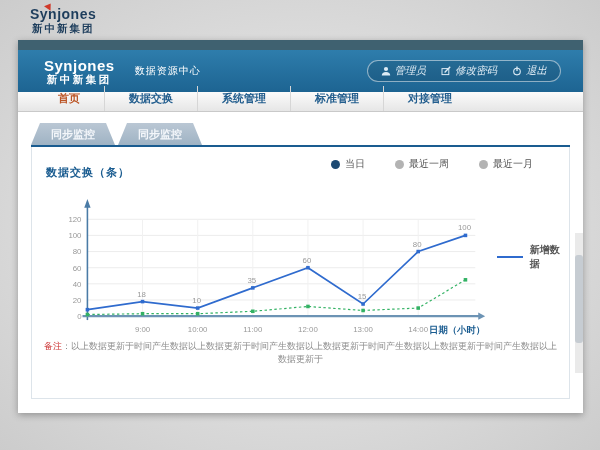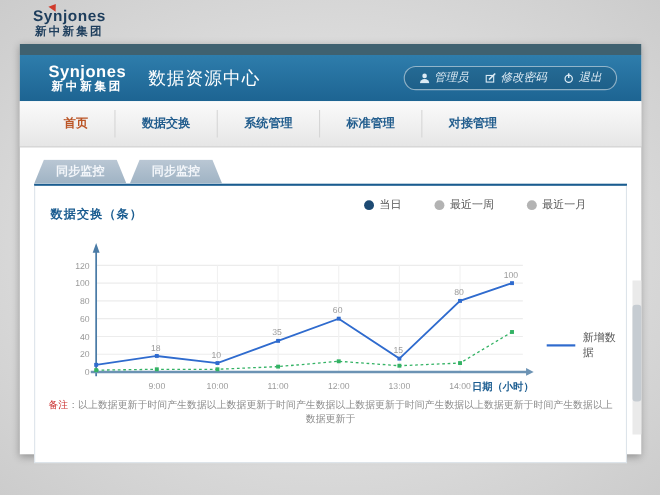--- a/index.html
+++ b/index.html
@@ -17,29 +17,29 @@
 
   
   .page { position:absolute; left:18px; top:40px; width:565px; height:373px; background:#ffffff;
     box-shadow:0 2px 7px rgba(0,0,0,.3); }
   .top-strip { height:10px; background:linear-gradient(#49ududde,#3e6170); background:#3f6170; }
 
   .header { height:42px; background:linear-gradient(#2e7dac,#1d6492); display:flex; align-items:center; padding:0 22px 0 26px; }
   .logo-block { text-align:center; color:#fff; }
   .logo-block .l1 { font-size:15px; font-weight:bold; letter-spacing:.5px; line-height:15px; }
   .logo-block .l2 { font-size:10.5px; font-weight:bold; letter-spacing:2.5px; line-height:12px; }
-  .app-title { color:#ffffff; font-size:16px; margin-left:20px; letter-spacing:1px; }
+  .app-title { color:#ffffff; font-size:10px; margin-left:20px; letter-spacing:1px; }
   .user-group { margin-left:auto; display:flex; align-items:center; gap:15px;
     border:1px solid rgba(255,255,255,.5); background:rgba(0,0,0,.10);
     border-radius:12px; padding:3px 13px; }
   .user-item { display:flex; align-items:center; gap:4px; color:#ddeaf3; font-size:10.5px; cursor:pointer;font-style:italic; }
   .user-item svg { width:10px; height:10px; display:block; }
 
-  .nav { height:42px; background:linear-gradient(#fbfbfb,#e6e6e6); border-bottom:1px solid #c9c9c9;
-    display:flex; align-items:center; padding-left:16px; }
+  .nav { height:20px; background:linear-gradient(#fbfbfb,#e6e6e6); border-bottom:1px solid #c9c9c9;
+    display:flex; align-items:flex-end; padding-left:16px; }
   .nav-item { line-height:25px; padding:0 24px; font-size:11px; font-weight:bold; color:#235e8e;
     border-right:1px solid #d6d6d6; cursor:pointer; }
   .nav-item:last-child { border-right:none; }
   .nav-item.active { color:#bb5526; }
 
   .content { position:relative; }
   .tabs { display:flex; margin:11px 0 0 13px; height:22px; }
   .tab { height:22px; line-height:22px; padding:0 20px; margin-right:3px; font-size:11px; font-weight:bold;
     color:#f3f6fa; background:linear-gradient(#bac7d4,#9fb3c4); cursor:pointer;
     clip-path:polygon(9px 0, calc(100% - 9px) 0, 100% 100%, 0 100%);
@@ -51,21 +51,21 @@
   .card { margin:0 13px; height:252px; background:#fff; border:1px solid #dde4ea; border-top:none; position:relative; }
 
   .radios { position:absolute; top:10px; right:36px; display:flex; gap:30px;align-items:flex-end; }
   .radio-item { display:flex; align-items:center; gap:5px; cursor:pointer; }
   .radio-dot { width:9px; height:9px; border-radius:50%; background:#b3b3b3; }
   .radio-item.selected .radio-dot { background:#1d4a73; }
   .radio-label { font-size:10px; color:#555; }
 
   .ylabel { position:absolute; top:18px; left:14px; font-size:11px; font-weight:bold; color:#1a5c90; letter-spacing:1px; }
   .chart-row { position:absolute; top:34px; left:18px; display:flex; }
-  .legend { margin:62px 0 0 10px; display:flex; flex-direction:row; gap:13px; }
+  .legend { margin:62px 0 0 10px; display:flex; flex-direction:column; gap:13px;font-weight:bold; }
   .legend-row { display:flex; align-items:center; gap:7px; }
   .legend-sample { width:26px; height:0; }
   .legend-label { font-size:10px; color:#555; }
 
   svg text.tick  { font-size:8px;  fill:#999; }
   svg text.plabel{ font-size:8px;  fill:#9a9a9a; }
   svg text.xlabel{ font-size:9.5px; fill:#1a5c90; font-weight:bold; }
 
   .note { position:absolute; bottom:32px; left:10px; right:10px; text-align:center; font-size:9px; color:#8d8d8d;margin-top:35px; }
   .note .note-label { color:#cc3333; }

